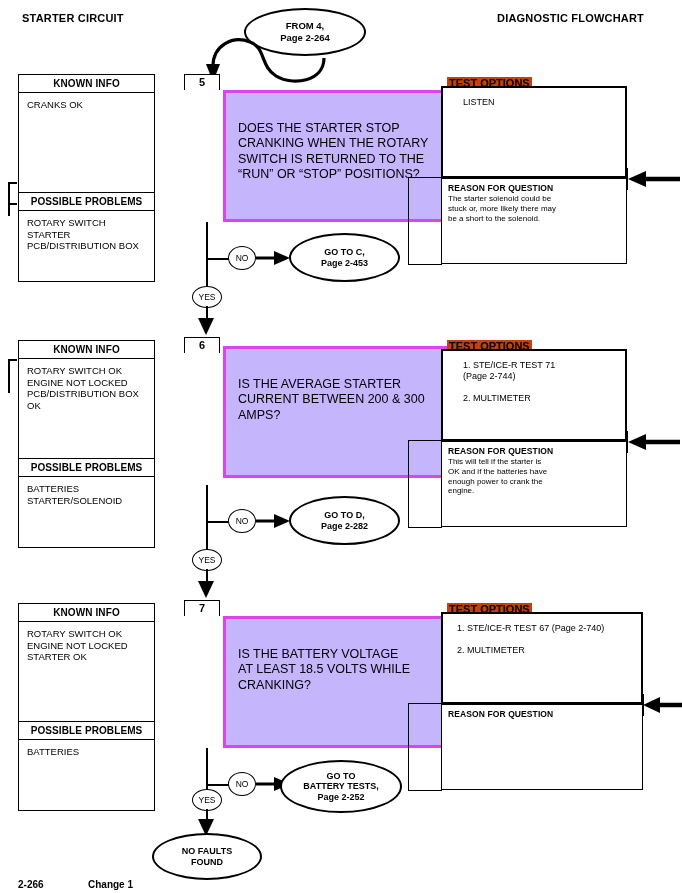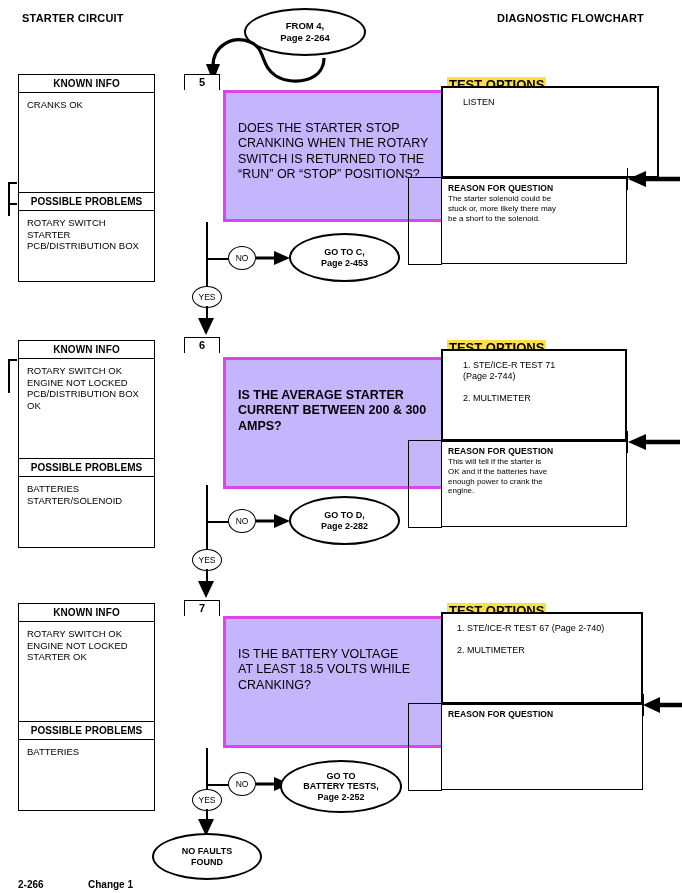--- a/index.html
+++ b/index.html
@@ -33,22 +33,22 @@
   
   .qbox{
     border:3px solid #d946ef;background:#c4b5fd;
     font-size:12.5px;line-height:15.5px;
     padding:12px 10px 0 12px;white-space:pre-line;margin-left:39px;
   }
 
   
   .optbox{border:2px solid #000;background:#fff;}
   .opt-label{
-    position:absolute;font-size:13px;font-weight:bold;
-    background:#fde047;padding:0 2px;white-space:nowrap;
+    position:absolute;font-size:11px;font-weight:bold;
+    background:#c2410c;padding:0 2px;white-space:nowrap;
   }
   .opt-body{font-size:9px;line-height:11px;padding:9px 0 0 20px;white-space:pre-line;}
 
   .reasonbox{border:1px solid #000;background:#fff;}
   .reason-hdr{font-size:8.5px;font-weight:bold;padding:4px 0 0 6px;letter-spacing:.1px;}
   .reason-body{font-size:8px;line-height:9.8px;padding:1px 4px 0 6px;white-space:pre-line;}
 
   
   .ell{
     border:2.2px solid #000;border-radius:50%;background:#fff;
@@ -100,21 +100,21 @@
 
 <div class="abs steptab" style="left:184px;top:74px;width:36px;">5</div>
 <div class="abs qbox" style="left:184px;top:90px;width:253px;height:132px;">
   <span>DOES THE STARTER STOP
 CRANKING WHEN THE ROTARY
 SWITCH IS RETURNED TO THE
 “RUN” OR “STOP” POSITIONS?</span>
 </div>
 
 <div class="abs opt-label" style="left:447px;top:77px;">TEST OPTIONS</div>
-<div class="abs optbox" style="left:441px;top:86px;width:218px;height:92px;">
+<div class="abs optbox" style="left:441px;top:86px;width:186px;height:92px;">
   <div class="opt-body">LISTEN</div>
 </div>
 <div class="abs reasonbox" style="left:441px;top:178px;width:186px;height:86px;">
   <div class="reason-hdr">REASON FOR QUESTION</div>
   <div class="reason-body">The starter solenoid could be
 stuck or, more likely there may
 be a short to the solenoid.</div>
 </div>
 
 <div class="abs line-thin-h" style="left:408px;top:177px;width:34px;"></div>
@@ -154,21 +154,21 @@
   <div class="info-body" style="height:93px;">ROTARY SWITCH OK
 ENGINE NOT LOCKED
 PCB/DISTRIBUTION BOX
   OK</div>
   <div class="info-hdr second">POSSIBLE PROBLEMS</div>
   <div class="info-body">BATTERIES
 STARTER/SOLENOID</div>
 </div>
 
 <div class="abs steptab" style="left:184px;top:337px;width:36px;">6</div>
-<div class="abs qbox" style="left:184px;top:357px;width:253px;height:132px;font-weight:bold;">
+<div class="abs qbox" style="left:184px;top:346px;width:253px;height:132px;">
   <span>IS THE AVERAGE STARTER
 CURRENT BETWEEN 200 &amp; 300
 AMPS?</span>
 </div>
 
 <div class="abs opt-label" style="left:447px;top:340px;">TEST OPTIONS</div>
 <div class="abs optbox" style="left:441px;top:349px;width:186px;height:92px;">
   <div class="opt-body">1. STE/ICE-R TEST 71
     (Page 2-744)
 

